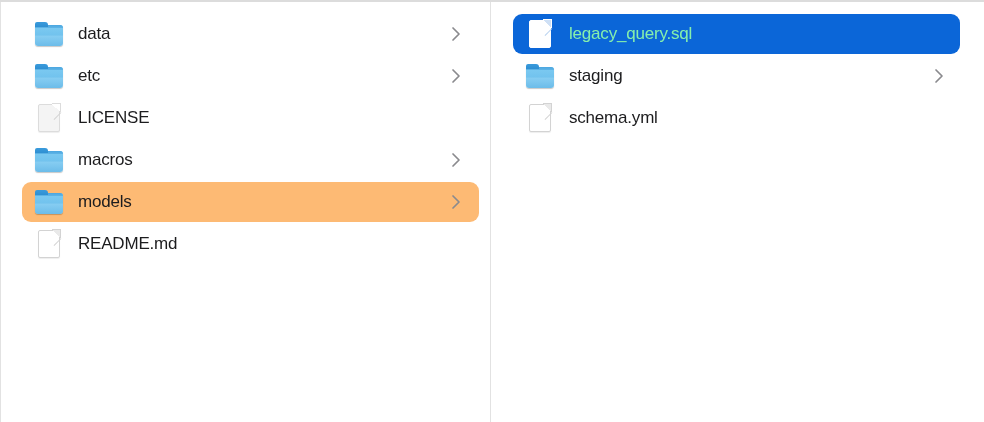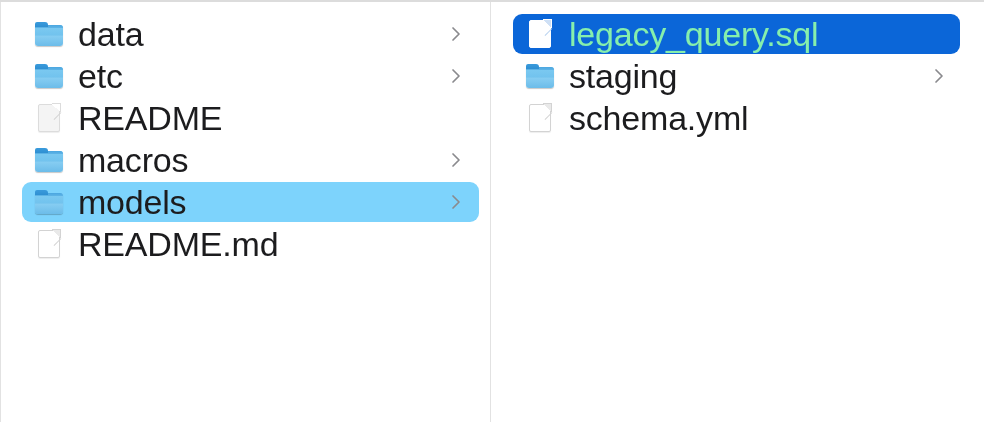--- a/index.html
+++ b/index.html
@@ -54,21 +54,21 @@
     padding-left: 12px;
     box-sizing: border-box;
     user-select: none;
   }
   .column-right .row {
     margin-left: 22px;
     margin-right: 24px;
   }
 
   .row.selected-gray {
-    background: #7dd3fc;
+    background: #fdba74;
   }
   .row.selected-blue {
     background: #0b66d8;
   }
 
   .row-icon {
     width: 30px;
     height: 32px;
     flex: 0 0 30px;
     position: relative;
@@ -170,21 +170,21 @@
     background: linear-gradient(225deg, #cfe0f5 0%, #cfe0f5 50%, transparent 50%);
     border-right-color: #ffffff;
     border-top-color: #ffffff;
   }
   .selected-blue .icon-file .fold-edge {
     background: #b9d2ef;
   }
 
   
   .row-label {
-    font-size: 34px;
+    font-size: 17px;
     line-height: 30px;
     color: #1c1c1e;
     letter-spacing: -0.2px;
     white-space: nowrap;
   }
   .selected-blue .row-label {
     color: #86efac;
   }
 
   
@@ -248,21 +248,21 @@
         </span>
       </div>
       <div class="row">
         <span class="row-icon">
           <span class="icon-file plain">
             <span class="sheet"></span>
             <span class="fold"></span>
             <span class="fold-edge"></span>
           </span>
         </span>
-        <span class="row-label">README</span>
+        <span class="row-label">LICENSE</span>
       </div>
       <div class="row">
         <span class="row-icon">
           <span class="icon-folder">
             <span class="body"></span>
             <span class="lip"></span>
             <span class="tab"></span>
           </span>
         </span>
         <span class="row-label">macros</span>

